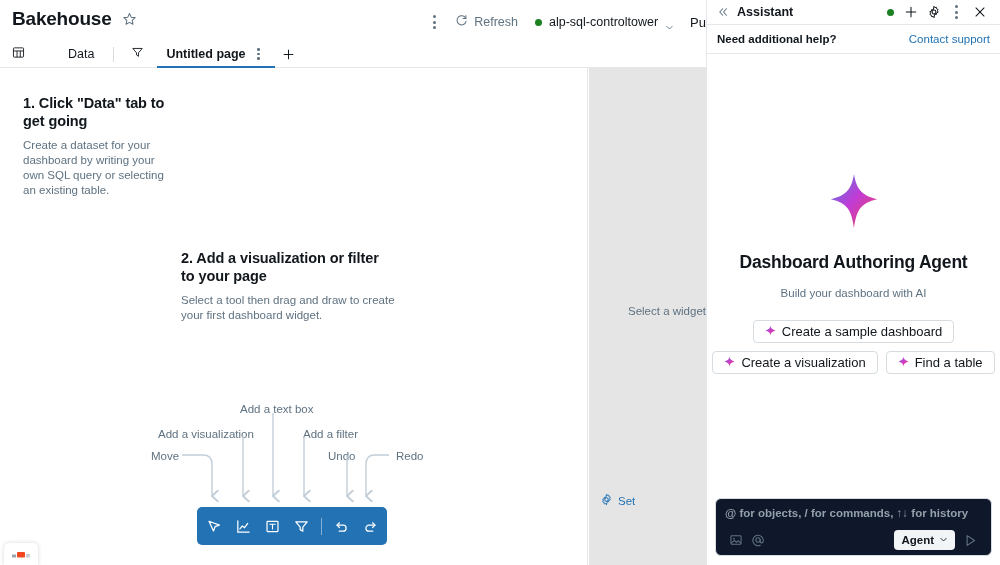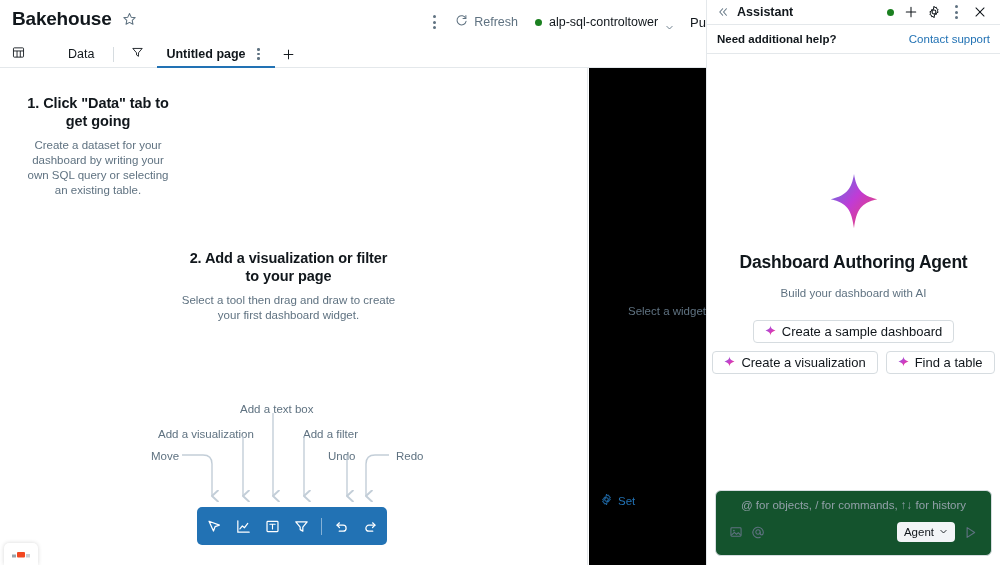--- a/index.html
+++ b/index.html
@@ -1,21 +1,21 @@
 <!DOCTYPE html>
 <html><head>
 <meta charset="utf-8">
 <style>
   * { box-sizing: border-box; margin: 0; padding: 0; }
   html, body {
     width: 1000px; height: 565px;
     font-family: "Liberation Sans", sans-serif;
     background: #ffffff; overflow: hidden;
   }
-  .app { position: relative; width: 1000px; height: 436px; text-align: center; }
+  .app { position: relative; width: 1000px; height: 436px; }
 
   
   .main { position: absolute; left: 0; top: 0; width: 706px; height: 565px;
           background: #fff; overflow: hidden; }
 
   
   .header { position: relative; height: 40px; }
   .title-wrap { position: absolute; left: 12px; top: 8px; display: flex;
                 align-items: center; gap: 10px; }
   .doc-title { font-size: 19px; font-weight: bold; color: #11171c;
@@ -58,21 +58,21 @@
   .tab-kebab { width: 14px; height: 18px; display: flex; flex-direction: column;
                align-items: center; justify-content: center; gap: 2px; cursor: pointer; }
   .tab-kebab i { width: 2.5px; height: 2.5px; border-radius: 50%; background: #5f7281; display: block; }
   .add-page { margin-left: 12px; width: 22px; height: 22px; display: flex;
               align-items: center; justify-content: center; cursor: pointer; }
 
   
   .canvas { position: absolute; left: 0; top: 68px; width: 588px; height: 497px;
             background: #fff; border-right: 1px solid #e4e8eb; overflow: hidden; }
   .props-panel { position: absolute; left: 589px; top: 68px; width: 117px; height: 497px;
-                 background: #000000; overflow: hidden; }
+                 background: #e5e5e5; overflow: hidden; }
 
   .step { position: absolute; }
   .step h3 { font-size: 14.5px; font-weight: bold; color: #11171c; line-height: 18px;
              margin-bottom: 8px; letter-spacing: -0.1px; }
   .step p { font-size: 11.5px; color: #5f7281; line-height: 15px; }
 
   .step1 { left: 23px; top: 26px; width: 150px; }
   .step2 { left: 181px; top: 181px; width: 215px; }
 
   
@@ -126,22 +126,22 @@
                 letter-spacing: -0.2px; margin-bottom: 14px; }
   .hero-sub { font-size: 11.5px; color: #5f7281; margin-bottom: 21px; }
   .sugg-col { display: flex; flex-direction: column; align-items: center; gap: 8px; }
   .sugg-row { display: flex; gap: 8px; justify-content: center; }
   .sugg { display: inline-flex; align-items: center; gap: 6px; height: 23px;
           padding: 0 11px; border: 1px solid #d6dce0; border-radius: 4px;
           background: #fff; font-size: 13px; color: #11171c; cursor: pointer;
           white-space: nowrap; }
 
   .composer-wrap { position: absolute; left: 8px; right: 8px; bottom: 9px; }
-  .composer { border: 1px solid #d6dce0; border-radius: 6px; background: #14532d;
-              padding: 8px 9px 13px 9px; }
+  .composer { border: 1px solid #d6dce0; border-radius: 6px; background: #0f172a;
+              padding: 8px 9px 5px 9px; font-weight: bold; }
   .composer-input { font-size: 11.5px; color: #92a0a9; height: 16px; cursor: text; }
   .composer-bar { display: flex; align-items: center; margin-top: 7px; }
   .cicon { width: 22px; height: 20px; display: flex; align-items: center;
            justify-content: center; cursor: pointer; }
   .mode-pill { margin-left: auto; display: inline-flex; align-items: center; gap: 5px;
                height: 20px; padding: 0 7px; border-radius: 4px; background: #f2f5f7;
                font-size: 11.5px; color: #11171c; cursor: pointer; }
   .send-btn { width: 24px; height: 20px; display: flex; align-items: center;
               justify-content: center; cursor: pointer; margin-left: 3px; }
 </style>

